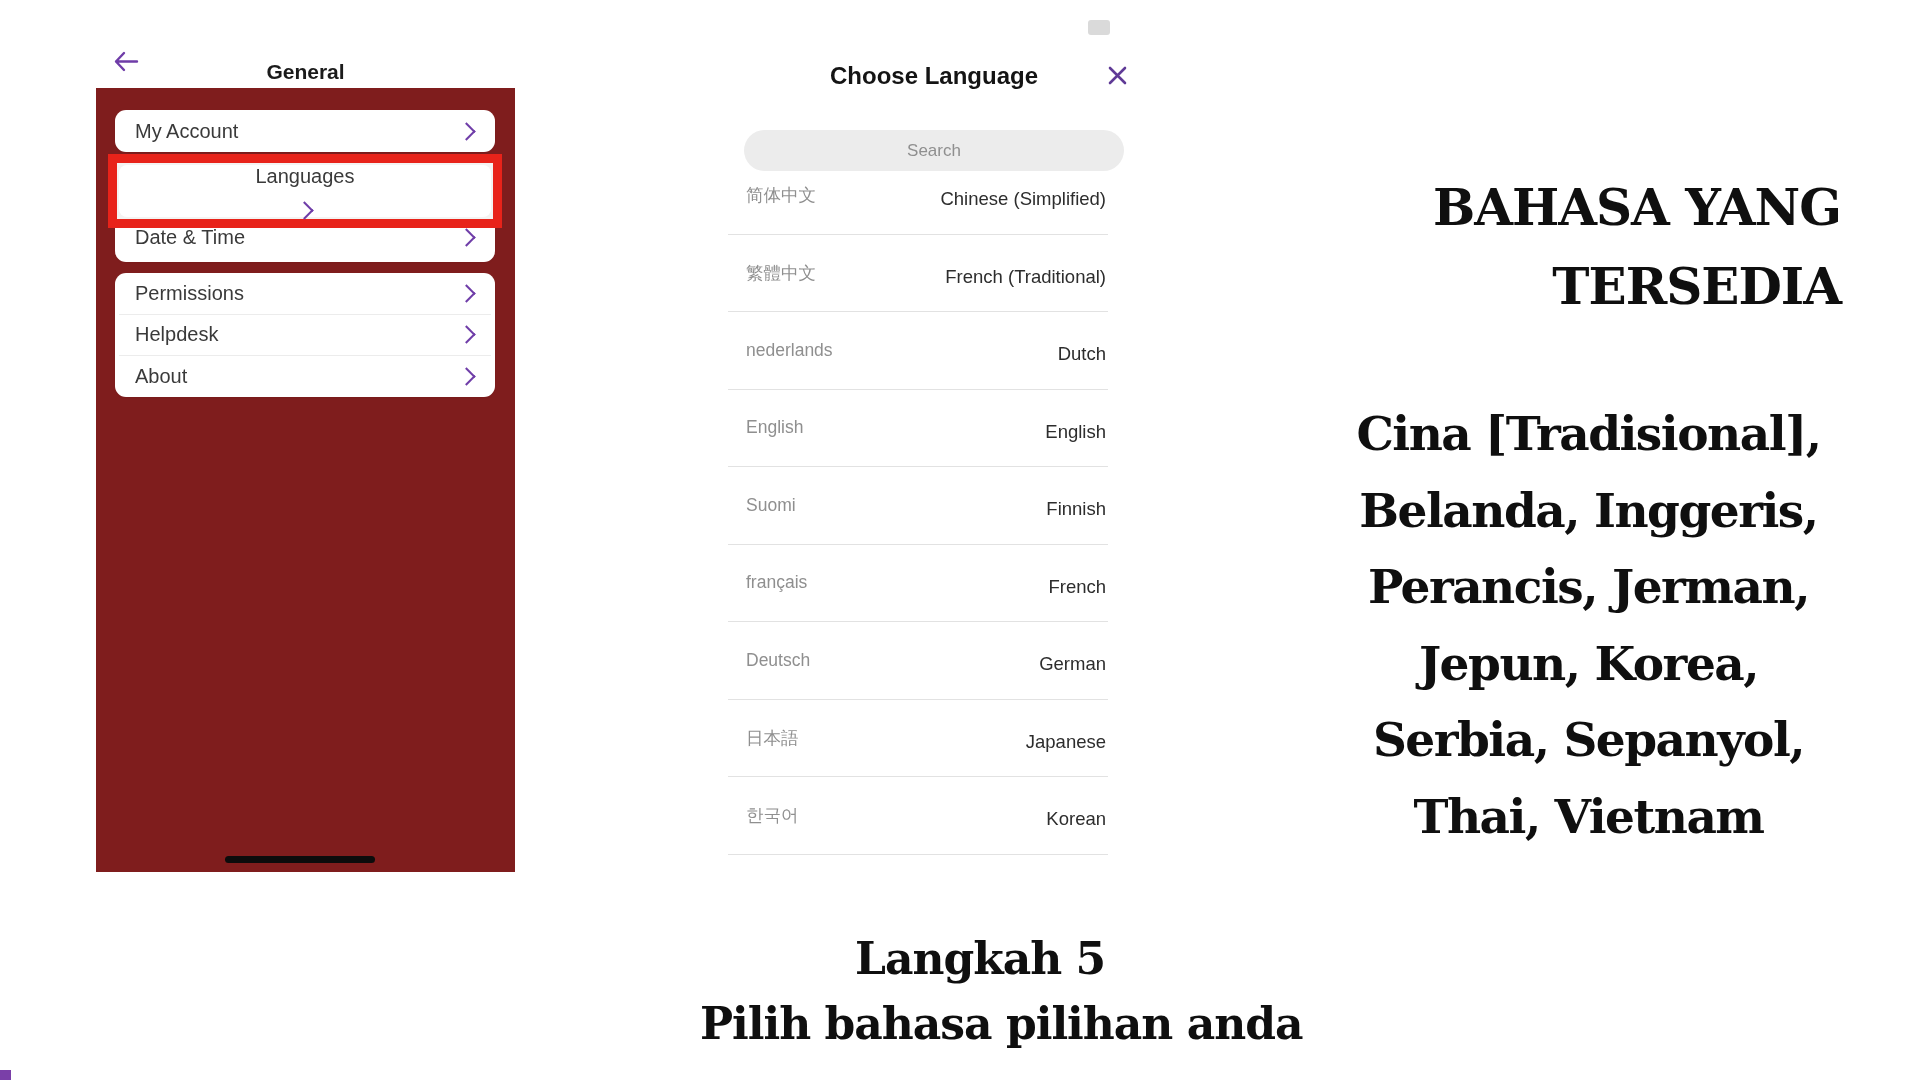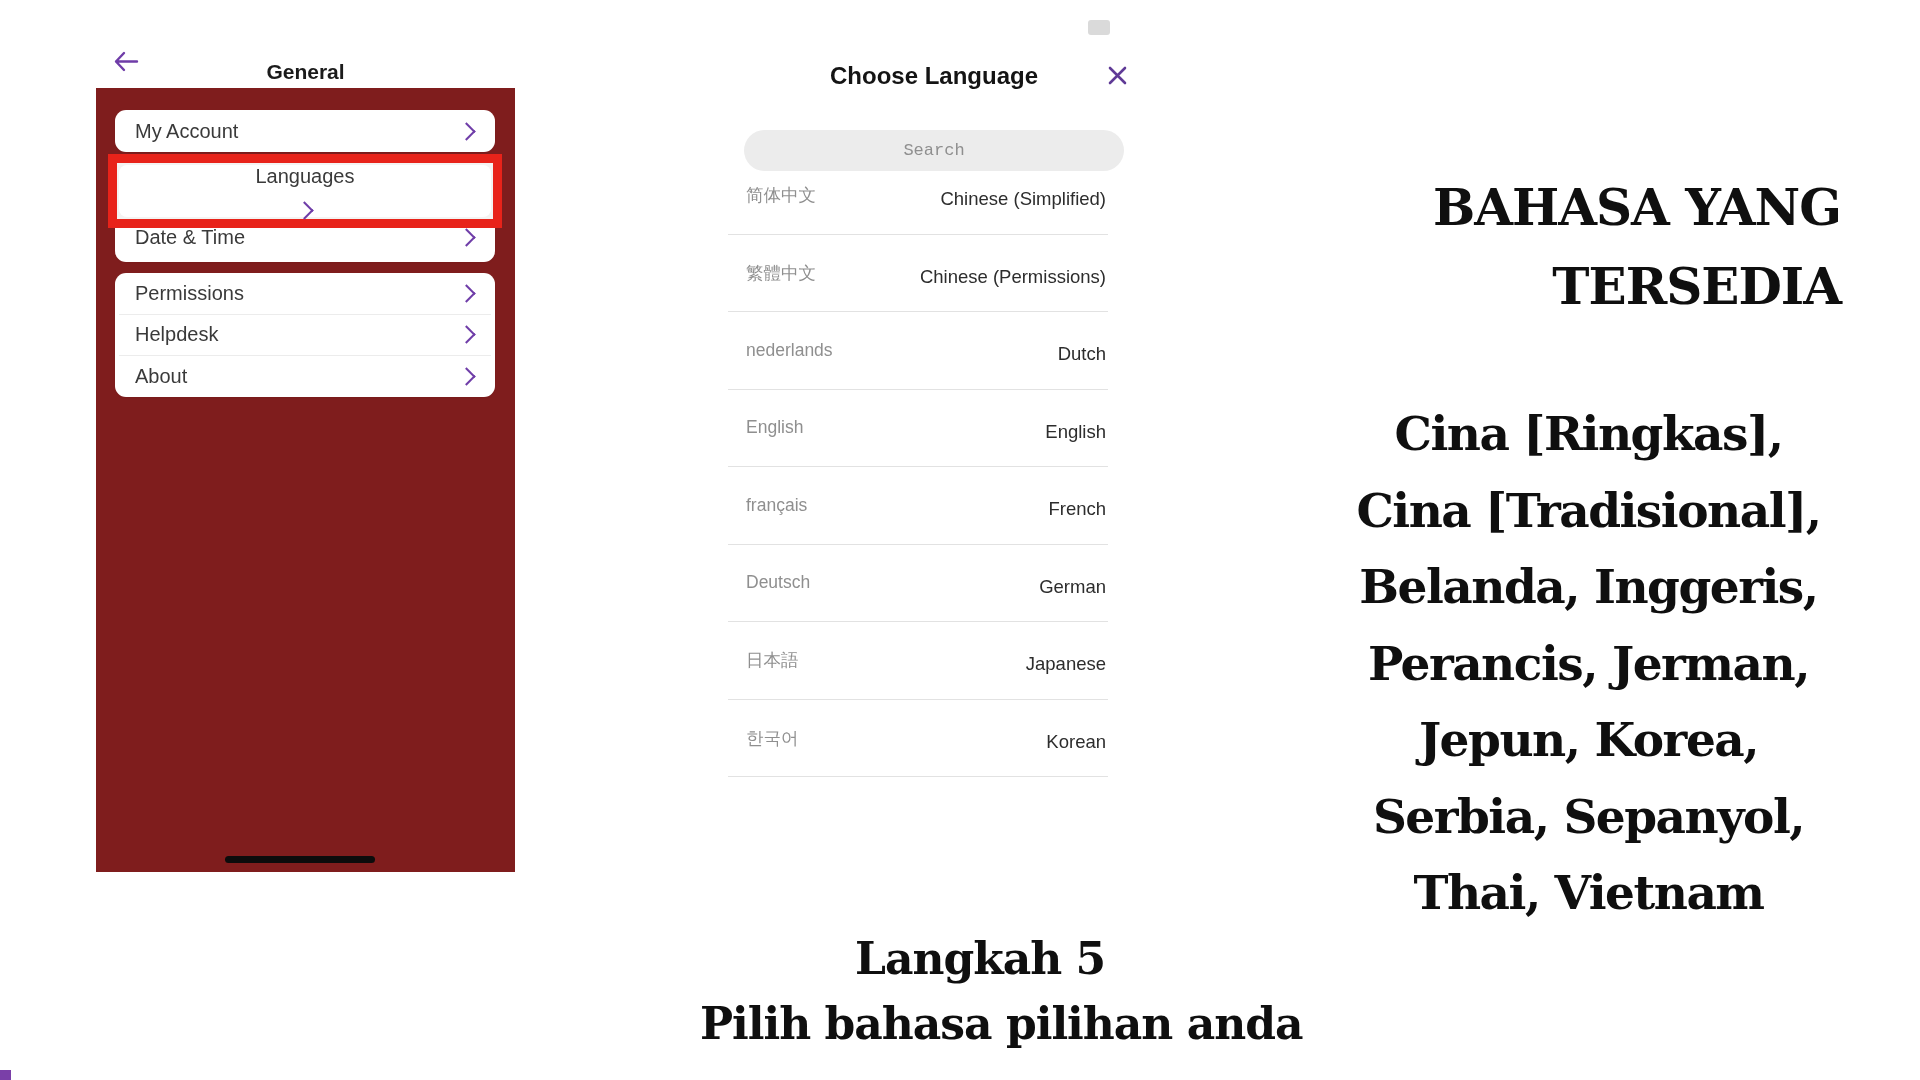--- a/index.html
+++ b/index.html
@@ -33,21 +33,21 @@
             background:#0c0c0c;}
 
   
   .modal-title{position:absolute;left:620px;top:62px;width:628px;text-align:center;
                font-size:24px;font-weight:bold;color:#141414;}
   .modal-close{position:absolute;left:1106px;top:64px;cursor:pointer;}
   .drag-handle{position:absolute;left:1088px;top:20px;width:22px;height:15px;
                background:#dadada;border-radius:3px;}
   .search-pill{position:absolute;left:744px;top:130px;width:380px;height:41px;border-radius:21px;
                background:#ececec;border:none;outline:none;text-align:center;font-size:17px;
-               color:#8b5cf6;font-family:Liberation Mono, monospace;box-sizing:border-box;}
+               color:#8b5cf6;font-family:Liberation Sans, sans-serif;box-sizing:border-box;}
   .search-pill::placeholder{color:#8f8f8f;opacity:1;}
   .lang-list{position:absolute;left:728px;top:157px;width:380px;}
   .lang-row{height:77.5px;display:flex;align-items:center;justify-content:space-between;
             border-bottom:1px solid #e2e2e2;box-sizing:border-box;}
   .lang-native{font-size:17.5px;color:#8f8f8f;padding-left:18px;}
   .lang-english{font-size:18.5px;color:#2d2d2d;transform:translateY(4px);padding-right:2px;}
 
   
   .serif{font-family:"DejaVu Serif",serif;font-weight:bold;color:#0f0f0f;}
   .avail-head{position:absolute;left:1336px;top:168px;width:505px;text-align:right;
@@ -129,29 +129,33 @@
 
   <input class="search-pill" value="" placeholder="Search" style="">
 
   <div class="lang-list">
     <div class="lang-row">
       <span class="lang-native">简体中文</span>
       <span class="lang-english">Chinese (Simplified)</span>
     </div>
     <div class="lang-row">
       <span class="lang-native">繁體中文</span>
-      <span class="lang-english">Chinese (Permissions)</span>
+      <span class="lang-english">French (Traditional)</span>
     </div>
     <div class="lang-row">
       <span class="lang-native">nederlands</span>
       <span class="lang-english">Dutch</span>
     </div>
     <div class="lang-row">
       <span class="lang-native">English</span>
       <span class="lang-english">English</span>
+    </div>
+    <div class="lang-row">
+      <span class="lang-native">Suomi</span>
+      <span class="lang-english">Finnish</span>
     </div>
     <div class="lang-row">
       <span class="lang-native">français</span>
       <span class="lang-english">French</span>
     </div>
     <div class="lang-row">
       <span class="lang-native">Deutsch</span>
       <span class="lang-english">German</span>
     </div>
     <div class="lang-row">
@@ -162,21 +166,20 @@
       <span class="lang-native">한국어</span>
       <span class="lang-english">Korean</span>
     </div>
   </div>
 
   <div class="avail-head serif">
     <div>BAHASA YANG</div>
     <div>TERSEDIA</div>
   </div>
   <div class="avail-body serif">
-    <div>Cina [Ringkas],</div>
     <div>Cina [Tradisional],</div>
     <div>Belanda, Inggeris,</div>
     <div>Perancis, Jerman,</div>
     <div>Jepun, Korea,</div>
     <div>Serbia, Sepanyol,</div>
     <div>Thai, Vietnam</div>
   </div>
 
   <div class="caption cap5 serif">
     <div>Langkah 5</div>

